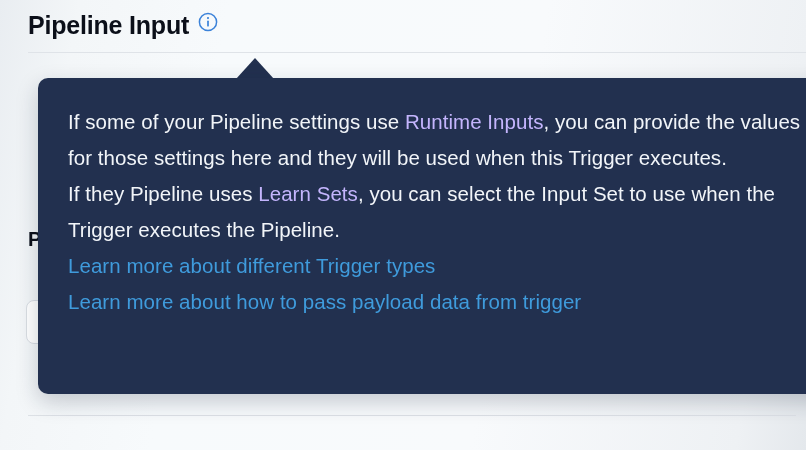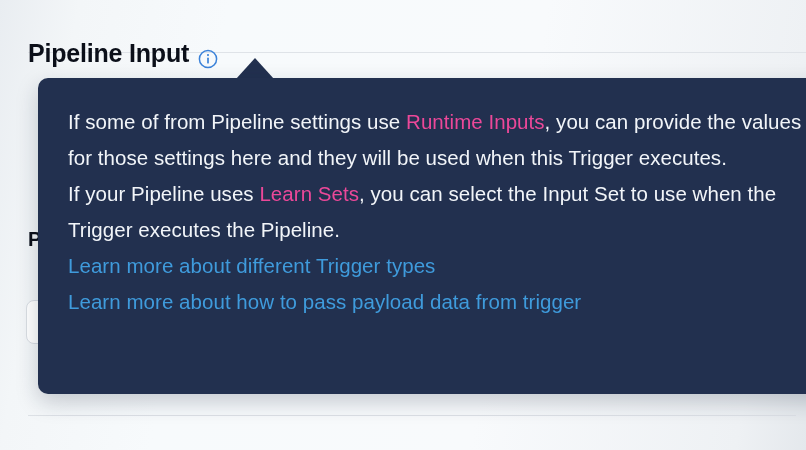--- a/index.html
+++ b/index.html
@@ -21,24 +21,23 @@
     overflow: hidden;
     background: linear-gradient(100deg, #e9edf1 0%, #f3f6f8 9%, #f7fafc 26%, #f8fafc 62%, #eef1f4 92%, #e4e8ec 100%);
   }
 
   
   .page-title {
     position: absolute;
     left: 28px;
     top: 9px;
     display: flex;
-    align-items: flex-end;
+    align-items: flex-start;
     gap: 9px;
     white-space: nowrap;
-    margin-top: 28px;
   }
   .page-title-text {
     font-size: 25px;
     font-weight: bold;
     color: #0b0f19;
     letter-spacing: -0.2px;
     line-height: 32px;
   }
   .info-icon {
     width: 20px;
@@ -109,21 +108,21 @@
   .tt-para {
     margin: 0;
     font-size: 20.5px;
     line-height: 36px;
     color: #f2f5f9;
     font-weight: 400;
     letter-spacing: 0.05px;
   }
 
   .tt-inline-link {
-    color: #ec4899;
+    color: #c4b5fd;
     text-decoration: none;
     cursor: pointer;
   }
 
   .tt-link-line {
     display: block;
     font-size: 20.5px;
     line-height: 36px;
     color: #3f9bdc;
     text-decoration: none;
@@ -152,23 +151,23 @@
   <div class="bg-field-label">P</div>
 
   <div class="bg-input"></div>
 
   <div class="hr-rule hr-bottom"></div>
 
   <div class="tooltip-arrow"></div>
 
   <div class="tooltip">
 
-    <p class="tt-para"><span>If some of from Pipeline settings use </span><a class="tt-inline-link">Runtime Inputs</a><span>, you can provide the values for those settings here and they will be used when this Trigger executes.</span></p>
+    <p class="tt-para"><span>If some of your Pipeline settings use </span><a class="tt-inline-link">Runtime Inputs</a><span>, you can provide the values for those settings here and they will be used when this Trigger executes.</span></p>
 
-    <p class="tt-para"><span>If your Pipeline uses </span><a class="tt-inline-link">Learn Sets</a><span>, you can select the Input Set to use when the Trigger executes the Pipeline.</span></p>
+    <p class="tt-para"><span>If they Pipeline uses </span><a class="tt-inline-link">Learn Sets</a><span>, you can select the Input Set to use when the Trigger executes the Pipeline.</span></p>
 
     <a class="tt-link-line">Learn more about different Trigger types</a>
 
     <a class="tt-link-line">Learn more about how to pass payload data from trigger</a>
 
   </div>
 
 </div>
 
 </body></html>

